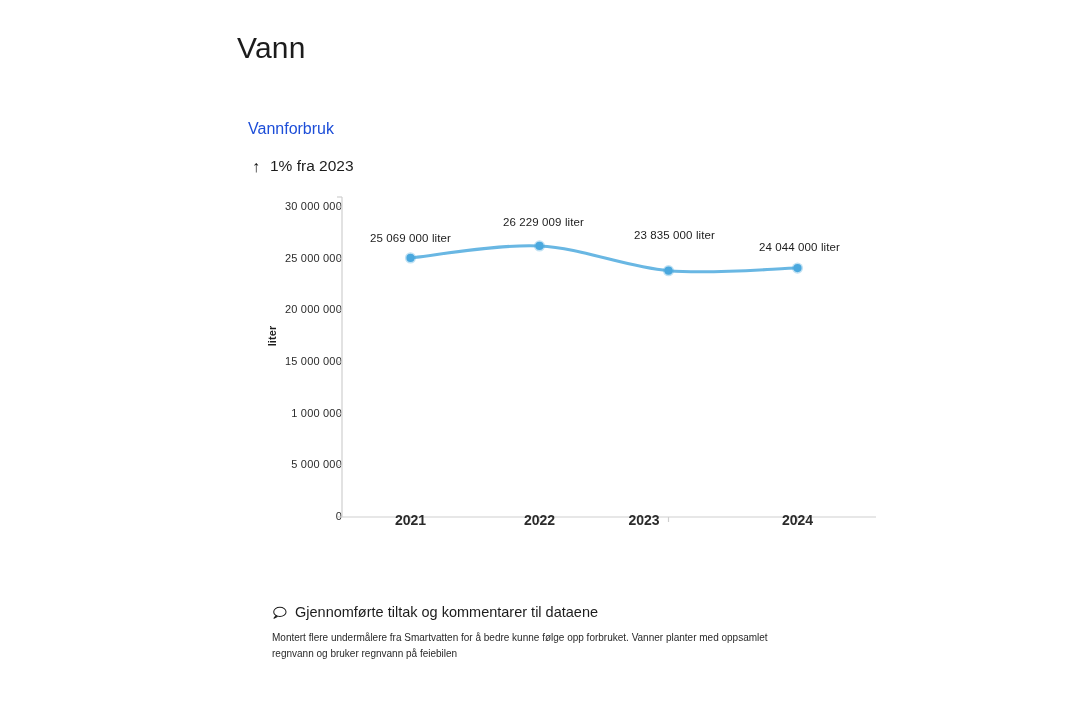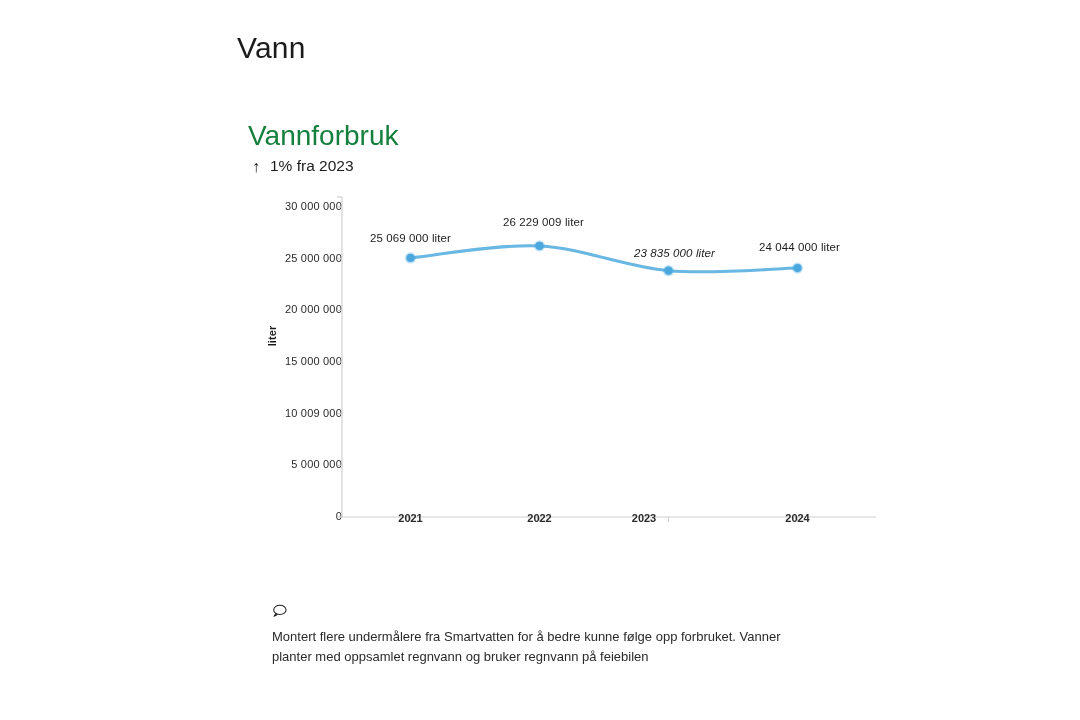--- a/index.html
+++ b/index.html
@@ -39,23 +39,23 @@
     left: 0;
     top: 0;
     width: 1080px;
     height: 720px;
   }
 
   .chart-title {
     position: absolute;
     left: 248px;
     top: 119px;
-    font-size: 28px;
+    font-size: 16px;
     font-weight: 400;
-    color: #15803d;
+    color: #1d4ed8;
     line-height: 1.2;
   }
 
   .trend-row {
     position: absolute;
     left: 249px;
     top: 157px;
     display: flex;
     align-items: center;
     gap: 7px;
@@ -117,21 +117,21 @@
     position: absolute;
     left: 24px;
     top: 0;
     width: 78px;
     height: 100%;
   }
 
   .xtick-label {
     position: absolute;
     top: 322px;
-    font-size: 11px;
+    font-size: 14px;
     font-weight: 700;
     color: #2b2b2b;
     text-align: center;
     white-space: nowrap;
     transform: translateX(-50%);
   }
 
   .point-label {
     position: absolute;
     font-size: 11.5px;
@@ -157,21 +157,21 @@
     line-height: 1.2;
   }
   .bubble-icon {
     flex: 0 0 auto;
     width: 15px;
     height: 14px;
     display: block;
   }
   .comment-body {
     margin-top: 9px;
-    font-size: 13px;
+    font-size: 10px;
     line-height: 1.52;
     color: #2a2a2a;
     width: 538px;
   }
 </style>
 </head>
 <body>
 
 <div id="page-root">
 
@@ -186,21 +186,21 @@
       <span class="trend-text">1% fra 2023</span>
     </div>
 
     <div class="plot-wrap">
 
       <div class="axis-title-y">liter</div>
 
       <div class="ytick-col" id="ytick-col">
           <div class="ytick-label" style="top: 320px;">0</div>
           <div class="ytick-label" style="top: 268.333px;">5 000 000</div>
-          <div class="ytick-label" style="top: 216.667px;">10 009 000</div>
+          <div class="ytick-label" style="top: 216.667px;">1 000 000</div>
           <div class="ytick-label" style="top: 165px;">15 000 000</div>
           <div class="ytick-label" style="top: 113.333px;">20 000 000</div>
           <div class="ytick-label" style="top: 61.6667px;">25 000 000</div>
           <div class="ytick-label" style="top: 10px;">30 000 000</div>
         </div>
 
       <svg class="plot-svg" id="plot-svg" width="640" height="355" viewBox="0 0 640 355">
           <line x1="102" y1="7" x2="102" y2="327" stroke="#cfcfcf" stroke-width="1.2"></line>
           <line x1="102" y1="327" x2="636" y2="327" stroke="#cfcfcf" stroke-width="1.2"></line>
           <line x1="97" y1="327" x2="102" y2="327" stroke="#cfcfcf" stroke-width="1.2"></line>
@@ -228,31 +228,32 @@
 
       <div id="xtick-col">
           <div class="xtick-label" style="left: 170.5px;">2021</div>
           <div class="xtick-label" style="left: 299.5px;">2022</div>
           <div class="xtick-label" style="left: 404px;">2023</div>
           <div class="xtick-label" style="left: 557.5px;">2024</div>
         </div>
       <div id="point-label-col">
           <div class="point-label" style="left: 170.5px; top: 41.9537px;">25 069 000 liter</div>
           <div class="point-label" style="left: 303.5px; top: 25.967px;">26 229 009 liter</div>
-          <div class="point-label" style="left: 434.5px; top: 57px; font-style: italic;">23 835 000 liter</div>
+          <div class="point-label" style="left: 434.5px; top: 39px;">23 835 000 liter</div>
           <div class="point-label" style="left: 559.5px; top: 51.0907px;">24 044 000 liter</div>
         </div>
 
     </div>
 
   </div>
 
   <div class="comment-block">
     <div class="comment-head">
       <svg class="bubble-icon" viewBox="0 0 16 15">
         <ellipse cx="8.4" cy="6.3" rx="6.6" ry="5" fill="none" stroke="#1c1c1c" stroke-width="1.1"></ellipse>
         <path d="M4.2 10.1 L2.1 13.2 L5.6 11.3 Z" fill="#ffffff" stroke="#1c1c1c" stroke-width="1.1" stroke-linejoin="round"></path>
       </svg>
+      <span>Gjennomførte tiltak og kommentarer til dataene</span>
     </div>
     <div class="comment-body">Montert flere undermålere fra Smartvatten for å bedre kunne følge opp forbruket. Vanner planter med oppsamlet regnvann og bruker regnvann på feiebilen</div>
   </div>
 
 </div>
 
 </body></html>

